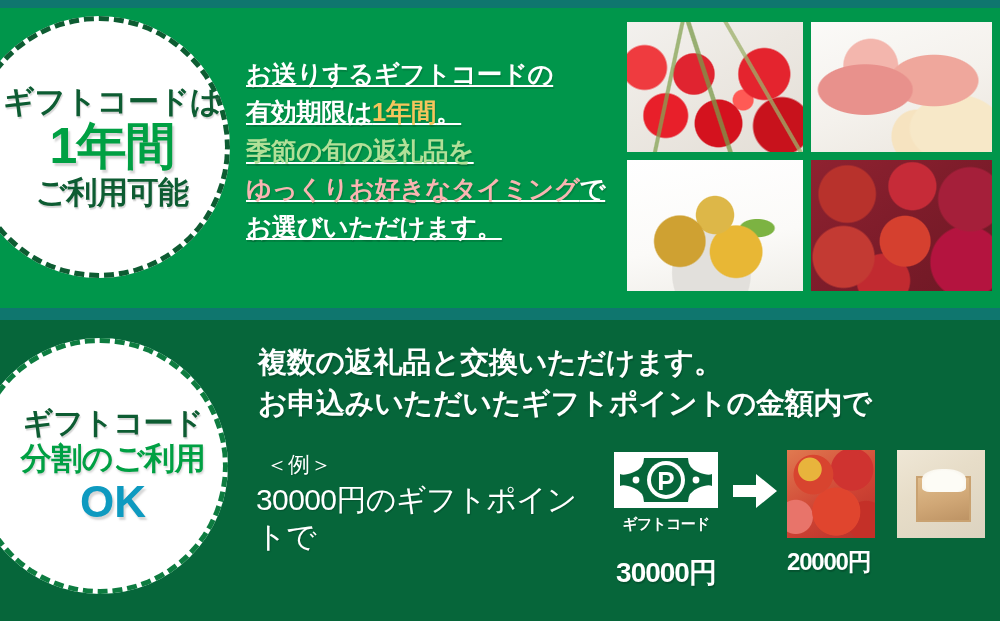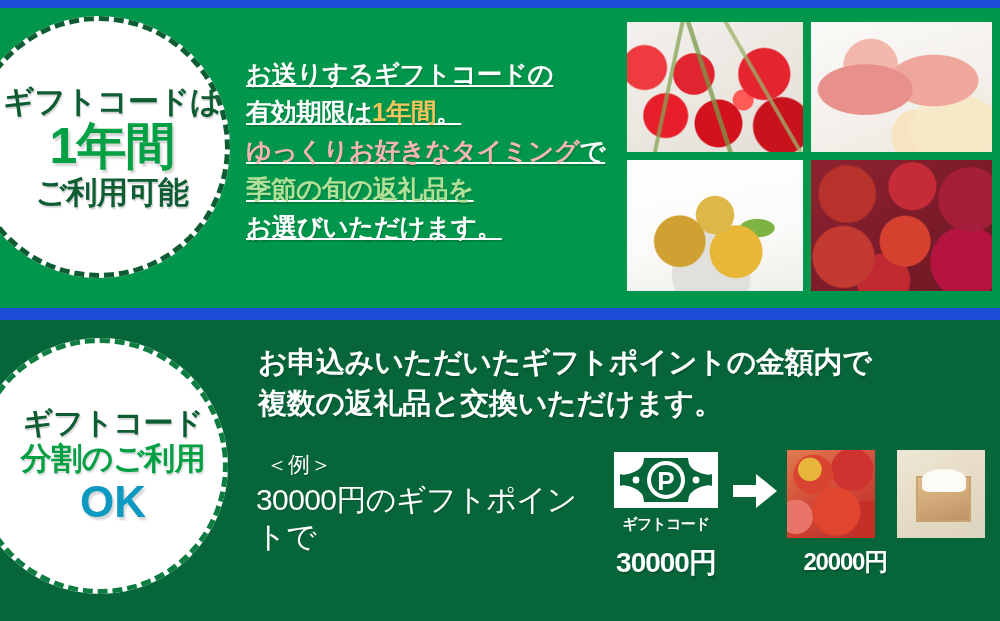--- a/index.html
+++ b/index.html
@@ -9,21 +9,21 @@
   }
   body {
     font-family: "Liberation Sans", "DejaVu Sans", sans-serif;
     -webkit-font-smoothing: antialiased;
   }
 
   .banner {
     position: relative;
     width: 1000px;
     height: 621px;
-    background: #1d4ed8;
+    background: #0f766e;
     overflow: hidden;
   }
 
   
   .panel {
     position: absolute;
     left: 0;
     width: 1000px;
     overflow: hidden;
   }
@@ -281,39 +281,39 @@
     color: #ffffff;
     letter-spacing: -0.8px;
     margin-top: 7px;
     text-shadow: 1px 1px 1px rgba(0,0,0,0.18);
   }
   .giftcode-amount {
     font-size: 28px;
     font-weight: bold;
     color: #ffffff;
     letter-spacing: -1px;
-    margin-top: 10px;
+    margin-top: 20px;
     text-shadow: 1px 2px 1px rgba(0,0,0,0.18);
   }
 
   .arrow-icon {
     position: absolute;
     left: 733px;
     top: 474px;
   }
 
   
   .rewards {
     position: absolute;
     left: 787px;
     top: 450px;
     display: flex;
     gap: 10px;
   }
-  .reward { width: 100px; text-align: right; }
+  .reward { width: 100px; text-align: left; }
   .reward-photo {
     width: 88px;
     height: 88px;
     overflow: hidden;
     position: relative;
   }
   .rp-apple { background:
       radial-gradient(circle at 26% 22%, #e8b43c 0 12%, rgba(232,180,60,0) 13%),
       radial-gradient(circle at 30% 28%, #d8442f 0 22%, rgba(216,68,47,0) 23%),
       radial-gradient(circle at 74% 22%, #cf3330 0 22%, rgba(207,51,48,0) 23%),
@@ -368,24 +368,24 @@
   <div class="badge-dash badge-top-dash"></div>
 
   <div class="top-copy">
     <div>
       <span class="c-white">お送りするギフトコードの</span>
     </div>
     <div>
       <span class="c-white">有効期限は</span><span class="c-yellow">1年間</span><span class="c-white">。</span>
     </div>
     <div>
+      <span class="c-ltgrn">季節の旬の返礼品を</span>
+    </div>
+    <div>
       <span class="c-pink">ゆっくりお好きなタイミング</span><span class="c-white">で</span>
-    </div>
-    <div>
-      <span class="c-ltgrn">季節の旬の返礼品を</span>
     </div>
     <div>
       <span class="c-white">お選びいただけます。</span>
     </div>
   </div>
 
   <div class="photo-grid">
     <div class="photo ph-cherries"></div>
     <div class="photo ph-peaches"></div>
     <div class="photo ph-pears"></div>
@@ -397,22 +397,22 @@
   <div class="badge badge-bottom">
     <div class="badge-inner">
       <div class="badge-b-line-1">ギフトコード</div>
       <div class="badge-b-line-2">分割のご利用</div>
       <div class="badge-b-line-3">OK</div>
     </div>
   </div>
   <div class="badge-dash badge-bottom-dash"></div>
 
   <div class="bottom-headline">
+    <div>複数の返礼品と交換いただけます。</div>
     <div>お申込みいただいたギフトポイントの金額内で</div>
-    <div>複数の返礼品と交換いただけます。</div>
   </div>
 
   <div class="example-block">
     <div class="example-label">＜例＞</div>
     <div class="example-body">
       <div>30000円のギフトポイントで</div>
     </div>
   </div>
 
   <div class="giftcode-group">

